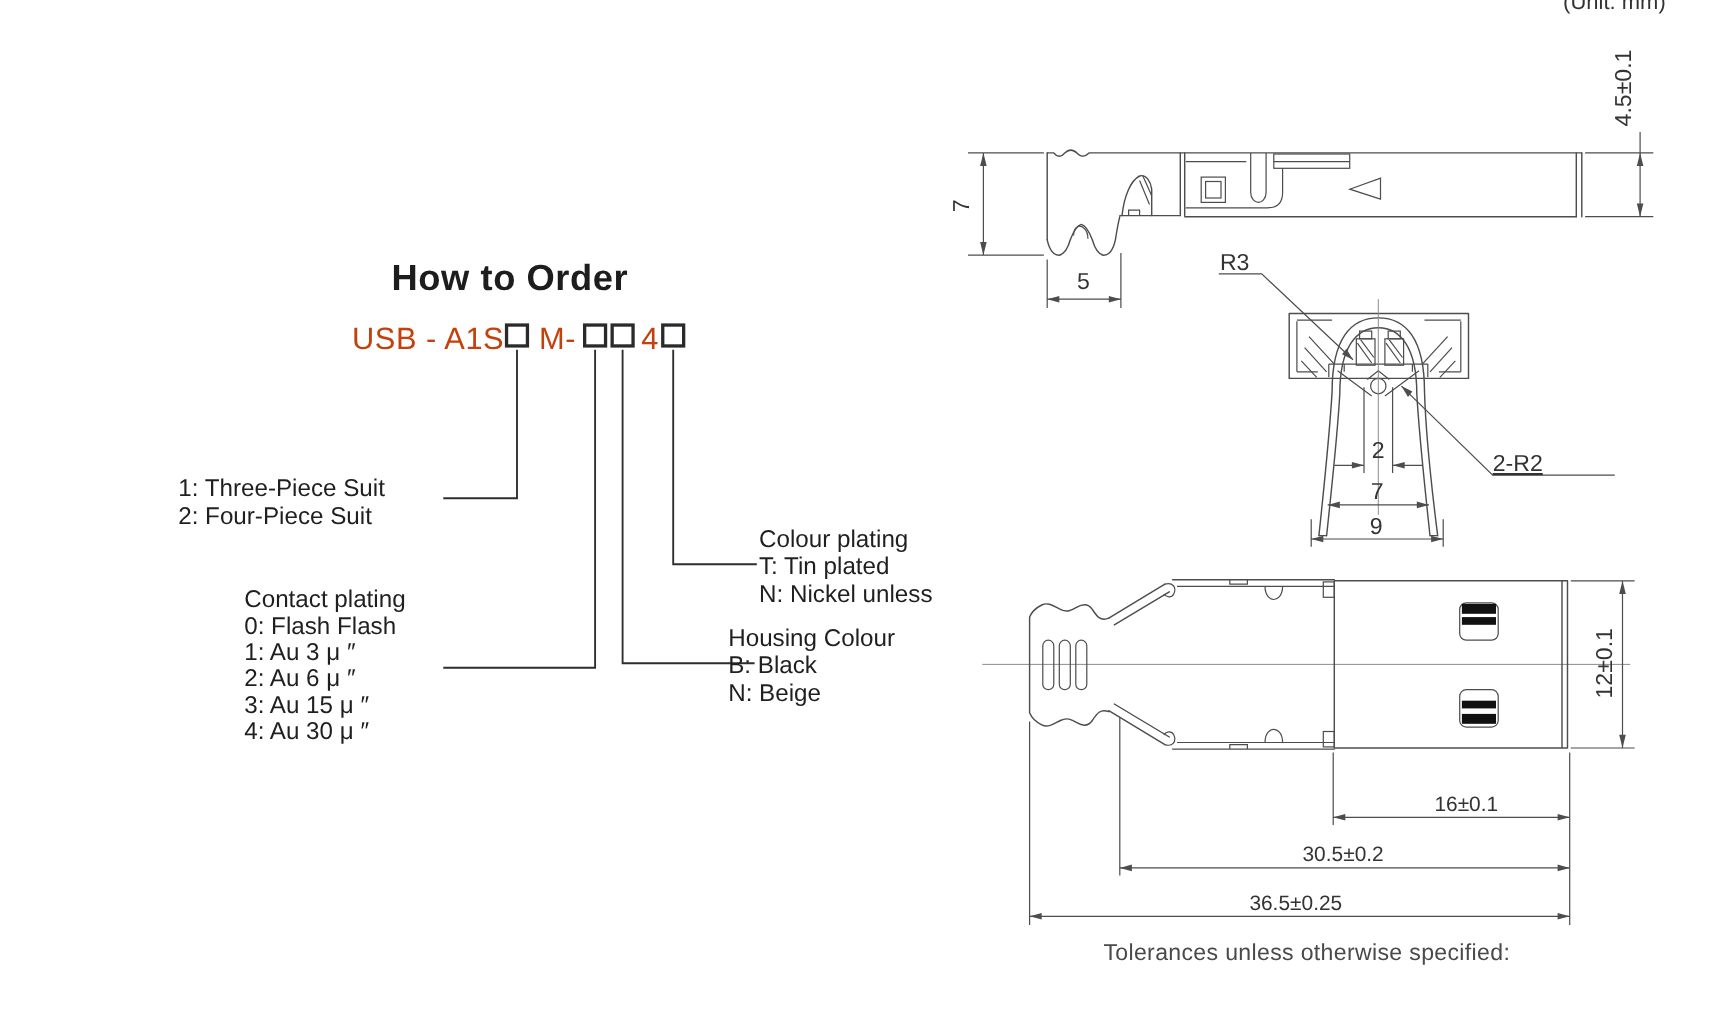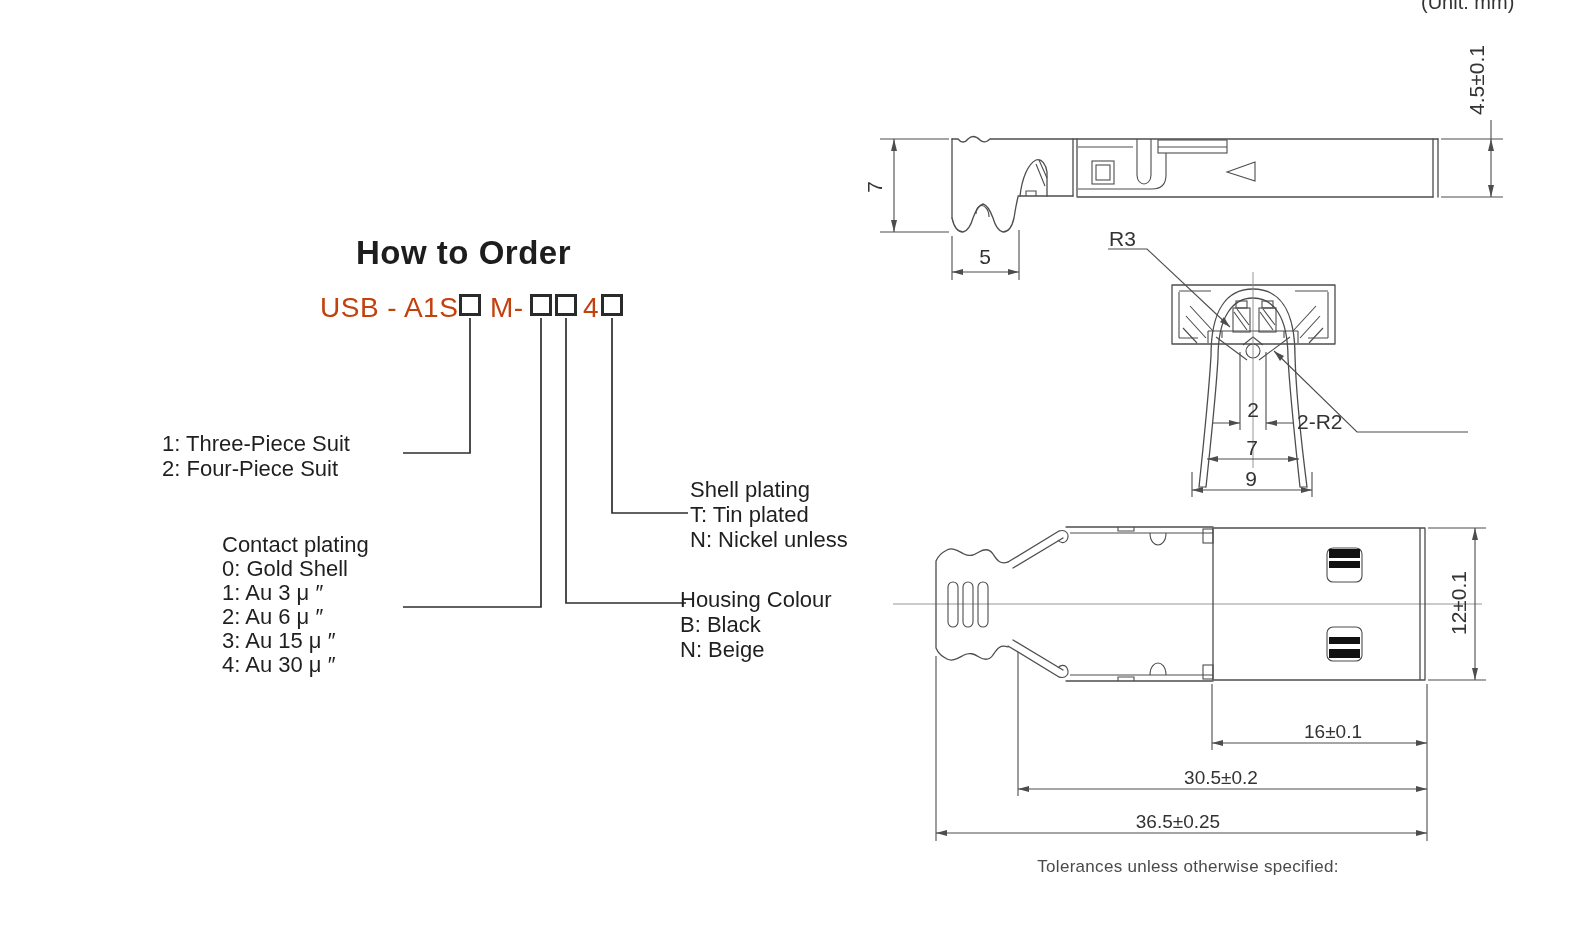--- a/index.html
+++ b/index.html
@@ -11,21 +11,21 @@
   .title{font-weight:bold;font-size:33px;letter-spacing:0.5px;color:#1d1d1d;}
   .pn{font-size:28px;color:#c2410c;letter-spacing:0.5px;}
   .optbox{position:absolute;width:16px;height:16px;border:3px solid #2a2a2a;background:#fff;}
   .opts{font-size:22px;color:#1f1f1f;}
   .lh25 div{line-height:25px;}
   .lh24 div{line-height:24px;}
   .dim{font-size:21px;color:#333;}
   .dims{font-size:19px;color:#333;}
   .rot{transform:rotate(-90deg);text-align:center;}
   .ctr{text-align:center;}
-  .tol{font-size:17px;line-height:19.5px;color:#4a4a4a;text-align:center;letter-spacing:0.3px;}
+  .tol{font-size:21px;line-height:19.5px;color:#4a4a4a;text-align:center;letter-spacing:0.3px;}
   svg{position:absolute;left:0;top:0;}
   .ln{stroke:#4d4d4d;stroke-width:1.3;fill:none;stroke-linecap:round;stroke-linejoin:round;}
   .ln2{stroke:#4d4d4d;stroke-width:1.1;fill:none;}
   .dimln{stroke:#4d4d4d;stroke-width:1.1;fill:none;}
   .cl{stroke:#8b8b8b;stroke-width:0.9;fill:none;}
   .tree{stroke:#2e2e2e;stroke-width:1.7;fill:none;}
   .arr{fill:#4d4d4d;stroke:none;}
   .blk{fill:#111;stroke:none;}
 </style>
 </head>
@@ -215,44 +215,44 @@
   <div class="abs pn" style="left:583px;top:292px;">4</div>
   <span class="optbox" style="left:601px;top:294px;"></span>
 
   <div class="abs opts lh25" style="left:162px;top:431px;">
     <div>1: Three-Piece Suit</div>
     <div>2: Four-Piece Suit</div>
   </div>
 
   <div class="abs opts lh24" style="left:222px;top:533px;">
     <div>Contact plating</div>
-    <div>0: Gold Shell</div>
+    <div>0: Flash Flash</div>
     <div>1: Au 3 μ ″</div>
     <div>2: Au 6 μ ″</div>
     <div>3: Au 15 μ ″</div>
     <div>4: Au 30 μ ″</div>
   </div>
 
   <div class="abs opts lh25" style="left:690px;top:477px;">
-    <div>Shell plating</div>
+    <div>Colour plating</div>
     <div>T: Tin plated</div>
     <div>N: Nickel unless</div>
   </div>
 
-  <div class="abs opts lh25" style="left:680px;top:567px;margin-top:20px;">
+  <div class="abs opts lh25" style="left:662px;top:567px;">
     <div>Housing Colour</div>
     <div>B: Black</div>
     <div>N: Beige</div>
   </div>
 
   <div class="abs dim rot" style="left:860px;top:175px;width:30px;">7</div>
   <div class="abs dim ctr" style="left:975px;top:245px;width:20px;">5</div>
   <div class="abs dim rot" style="left:1432px;top:68px;width:90px;">4.5±0.1</div>
   <div class="abs dim" style="left:1109px;top:227px;">R3</div>
-  <div class="abs dim" style="left:1297px;top:410px;">2-R2</div>
+  <div class="abs dim" style="left:1357px;top:410px;text-decoration:underline;">2-R2</div>
   <div class="abs dim ctr" style="left:1243px;top:398px;width:20px;">2</div>
   <div class="abs dim ctr" style="left:1242px;top:436px;width:20px;">7</div>
   <div class="abs dim ctr" style="left:1241px;top:467px;width:20px;">9</div>
   <div class="abs dim rot" style="left:1414px;top:591px;width:90px;">12±0.1</div>
   <div class="abs dims ctr" style="left:1293px;top:721px;width:80px;">16±0.1</div>
   <div class="abs dims ctr" style="left:1171px;top:767px;width:100px;">30.5±0.2</div>
   <div class="abs dims ctr" style="left:1123px;top:811px;width:110px;">36.5±0.25</div>
 
   <div class="abs tol" style="left:988px;top:857px;width:400px;">
     <div>Tolerances unless otherwise specified:</div>

